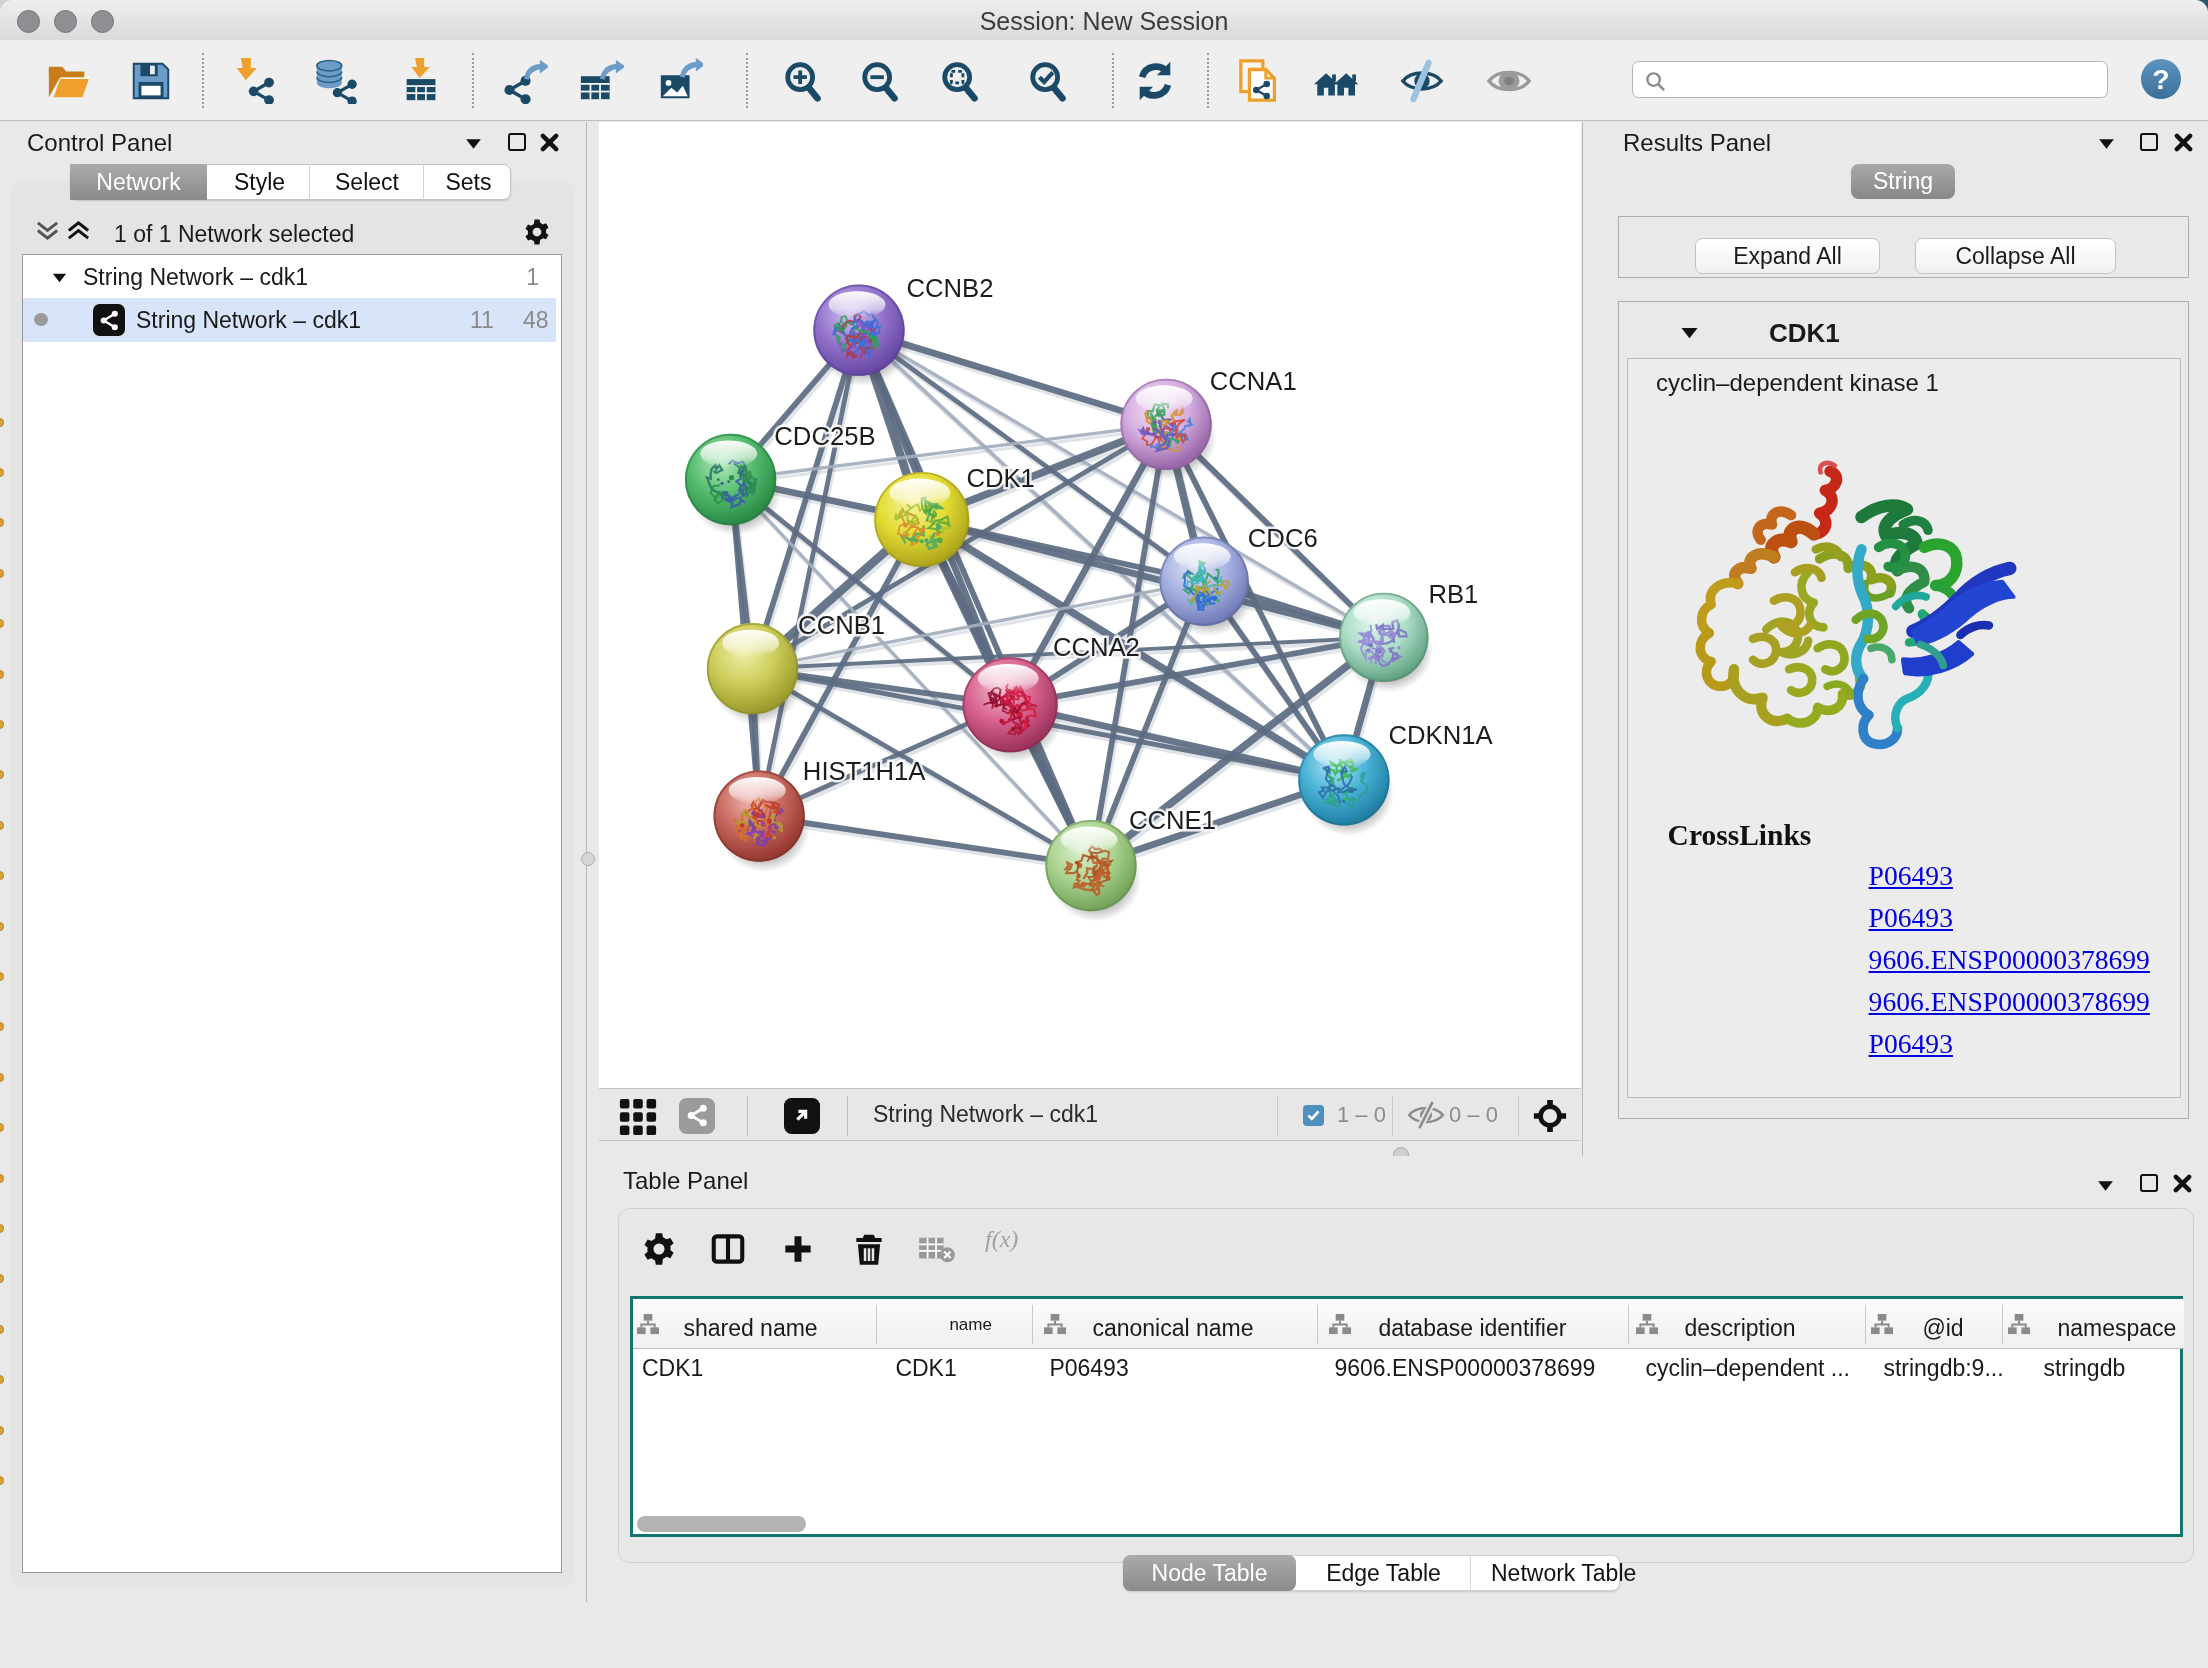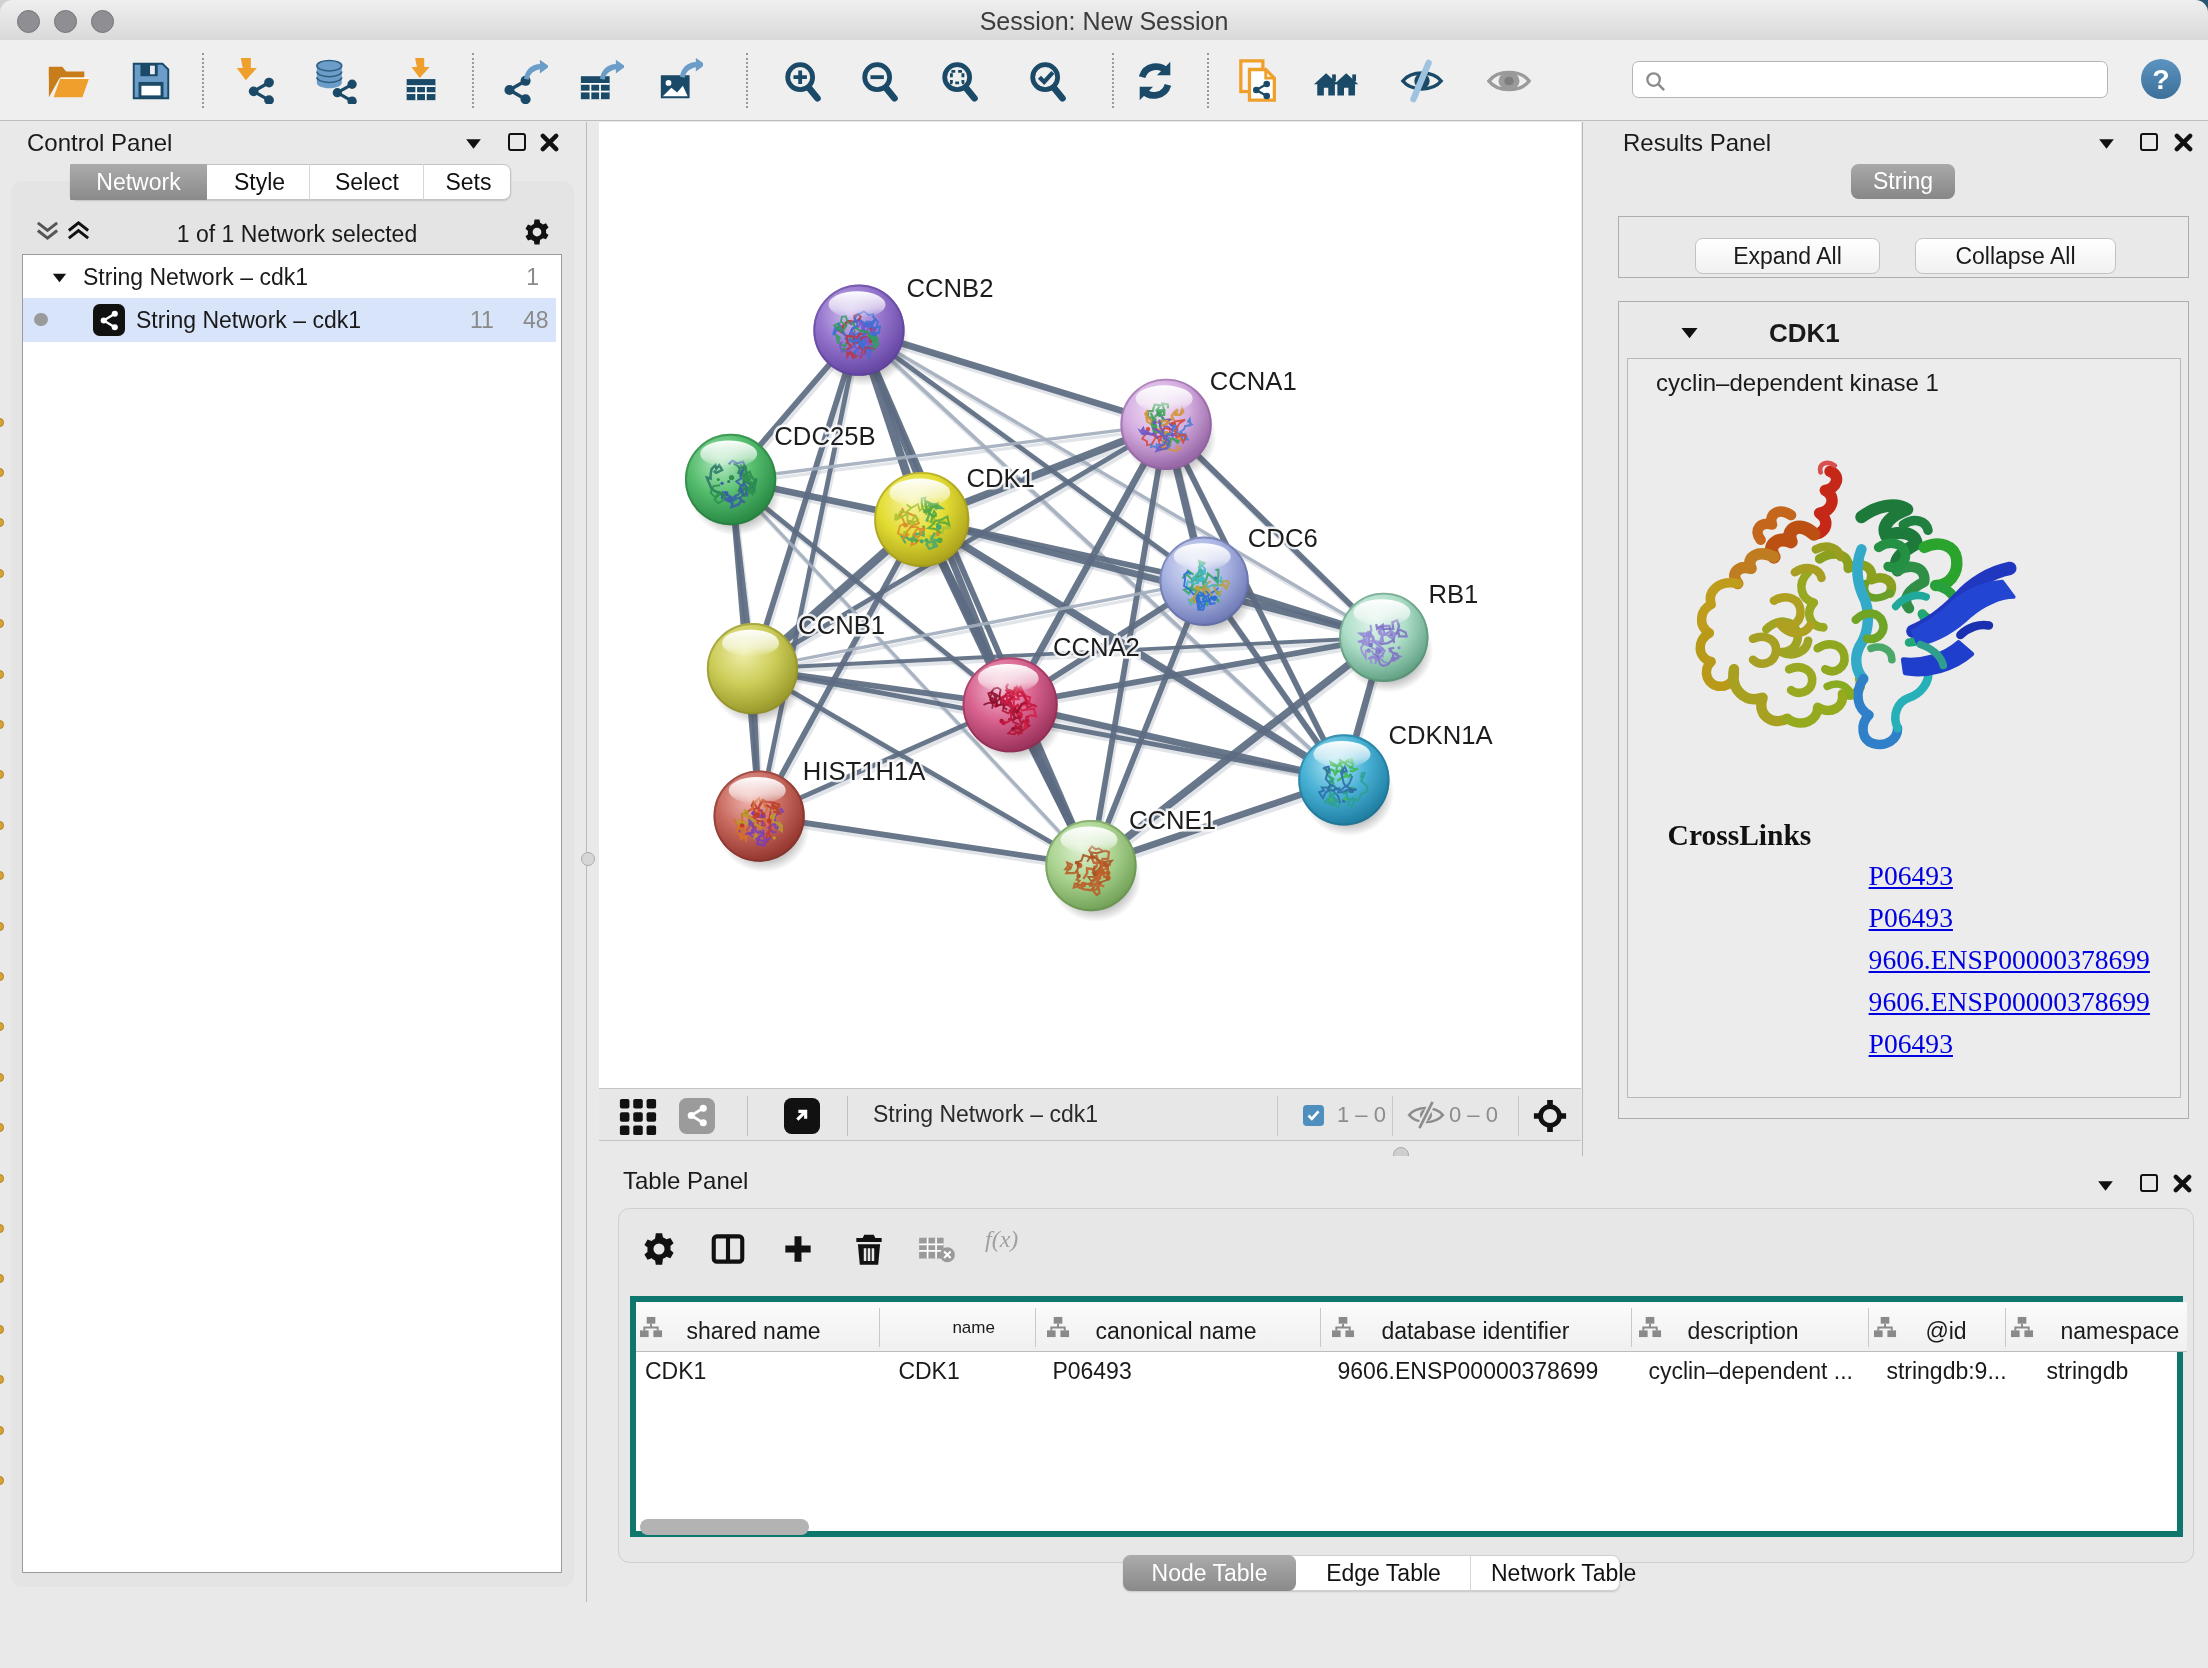--- a/index.html
+++ b/index.html
@@ -176,21 +176,21 @@
  <div class="abs" style="left:70px;top:42px;width:137px;height:36px;background:linear-gradient(#ababab,#8a8a8a);border-radius:1px;color:#fff;font-size:23px;text-align:center;line-height:36px">Network</div>
  <div class="abs" style="left:210px;top:42px;width:100px;height:36px;font-size:23px;color:#111;text-align:center;line-height:36px;border-right:1px solid #d6d6d6">Style</div>
  <div class="abs" style="left:311px;top:42px;width:113px;height:36px;font-size:23px;color:#111;text-align:center;line-height:36px;border-right:1px solid #d6d6d6">Select</div>
  <div class="abs" style="left:425px;top:42px;width:87px;height:36px;font-size:23px;color:#111;text-align:center;line-height:36px">Sets</div>
  <svg class="abs" style="left:34px;top:95px" width="27" height="27" viewBox="0 0 28 28">
       <path d="M4 6 l10 8 10-8 M4 14 l10 8 10-8" fill="none" stroke="#555" stroke-width="3"></path>
     </svg>
  <svg class="abs" style="left:65px;top:95px" width="27" height="27" viewBox="0 0 28 28">
       <path d="M4 22 l10-8 10 8 M4 14 l10-8 10 8" fill="none" stroke="#111" stroke-width="3"></path>
     </svg>
- <div class="abs" style="left:107px;top:99px;width:380px;text-align:center;font-size:23px;color:#1a1a1a">1 of 1 Network selected</div>
+ <div class="abs" style="left:114px;top:99px;width:380px;text-align:left;font-size:23px;color:#1a1a1a">1 of 1 Network selected</div>
  <svg class="abs" style="left:522px;top:95px" width="30" height="30" viewBox="0 0 24 24">
       <path fill="#111" d="M12 8.5 A3.5 3.5 0 1 0 12 15.5 A3.5 3.5 0 1 0 12 8.5 M10 2 h4 l0.5 2.6 a7.6 7.6 0 0 1 2.2 1.3 l2.5-0.9 2 3.4 -2 1.7 a7.8 7.8 0 0 1 0 2.6 l2 1.7 -2 3.4 -2.5-0.9 a7.6 7.6 0 0 1 -2.2 1.3 L14 22 h-4 l-0.5-2.8 a7.6 7.6 0 0 1 -2.2-1.3 l-2.5 0.9 -2-3.4 2-1.7 a7.8 7.8 0 0 1 0-2.6 l-2-1.7 2-3.4 2.5 0.9 a7.6 7.6 0 0 1 2.2-1.3 z"></path>
     </svg>
  <div class="abs" style="left:22px;top:132px;width:540px;height:1319px;background:#fff;border:1px solid #9a9a9a">
    <div class="abs" style="left:0;top:0;width:533px;height:43px">
      <svg style="position:absolute;left:27px;top:13.3px" width="19" height="19" viewBox="0 0 20 20">
           <path d="M3 6 h14 l-7 9 z" fill="#111"></path>
         </svg>
      <div class="abs" style="left:60px;top:8.6px;font-size:23px;color:#1a1a1a">String Network – cdk1</div>
      <div class="abs" style="right:17px;top:8.6px;font-size:23px;color:#8a8a8a">1</div>
@@ -868,21 +868,21 @@
         <path fill="#111" d="M9 3 h6 l1 2 h4 v2.6 H4 V5 h4 z M5 9 h14 l-1.2 13 H6.2 z"></path>
         <path d="M9.5 11.5 v8 M12 11.5 v8 M14.5 11.5 v8" stroke="#e7e7e7" stroke-width="1.6"></path>
       </svg>
   <svg class="abs" style="left:298px;top:25px" width="40" height="32" viewBox="0 0 42 34">
         <rect x="2" y="4" width="26" height="22" fill="#9a9a9a"></rect>
         <path d="M2 11 h26 M2 18 h26 M11 4 v22 M20 4 v22" stroke="#fff" stroke-width="1.8"></path>
         <circle cx="32" cy="22" r="8" fill="#9a9a9a"></circle>
         <path d="M28.5 18.5 l7 7 M35.5 18.5 l-7 7" stroke="#fff" stroke-width="2.2"></path>
       </svg>
   <div class="abs" style="left:366px;top:17px;font-family:Liberation Serif, serif;font-style:italic;font-size:24px;color:#a0a0a0">f(x)</div>
-  <div class="abs" style="left:11.4px;top:87px;width:1553px;height:241px;background:#fff;border:6px solid #0f766e">
+  <div class="abs" style="left:11.4px;top:87px;width:1553px;height:241px;background:#fff;border:3px solid #0f766e">
     <div class="abs" style="left:0;top:0;width:1551px;height:50px;background:linear-gradient(#fbfbfb,#f0f0f0);border-bottom:1px solid #bdbdbd">
           <svg style="position:absolute;left:2.9px;top:14.3px" width="25" height="23" viewBox="0 0 26 24">
             <rect x="8" y="1" width="9" height="7" fill="#8a8a8a"></rect>
             <rect x="1" y="15" width="9" height="7" fill="#8a8a8a"></rect>
             <rect x="15" y="15" width="9" height="7" fill="#8a8a8a"></rect>
             <path d="M12.5 8 v4 M5.5 15 v-3 h14 v3" stroke="#8a8a8a" stroke-width="2" fill="none"></path>
           </svg>
           <div class="abs" style="left:50px;top:16px;font-size:23px;color:#1a1a1a">shared name</div>
           <div class="abs" style="left:316px;top:16px;font-size:17px;color:#1a1a1a">name</div>
           <svg style="position:absolute;left:410px;top:14.3px" width="25" height="23" viewBox="0 0 26 24">

